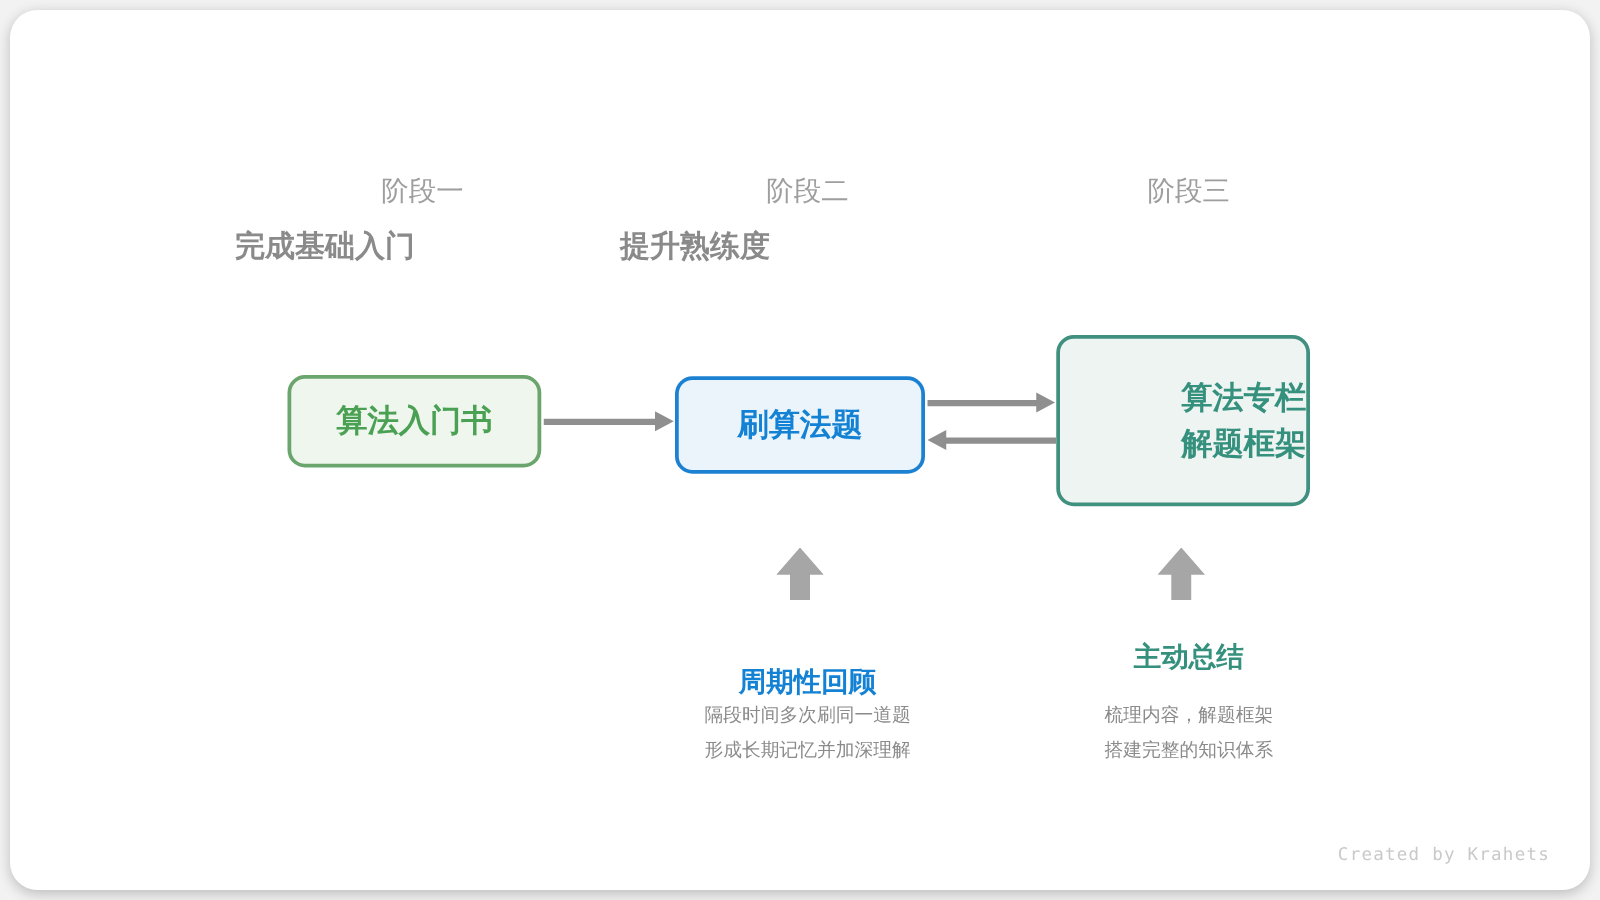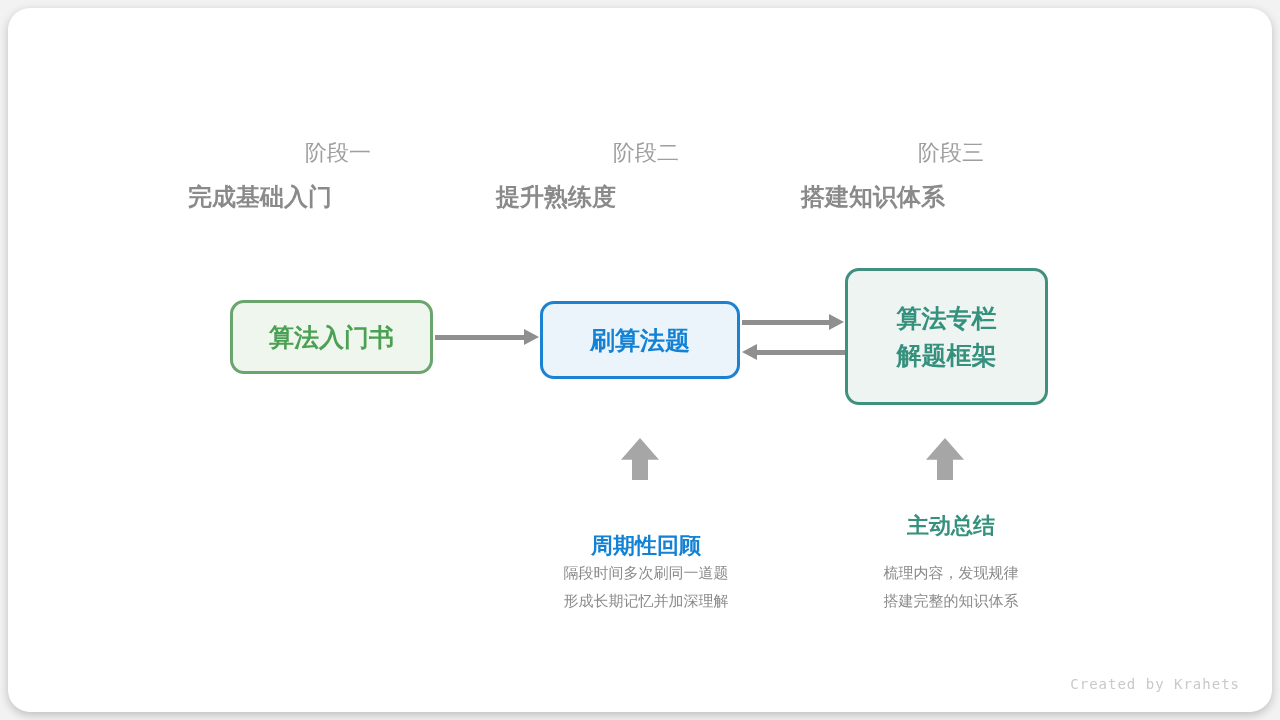--- a/index.html
+++ b/index.html
@@ -27,21 +27,21 @@
 
   
   .node {
     position: absolute; border-radius: 14px; border: 3px solid;
     display: flex; flex-direction: column; align-items: center; justify-content: center;
     font-weight: 700; text-align: center;
   }
   .node .line { font-size: 25px; line-height: 37px; }
   .node.green { border-color: var(--green-border); background: var(--green-fill); color: var(--green-text); }
   .node.blue  { border-color: var(--blue-border);  background: var(--blue-fill);  color: var(--blue-text); }
-  .node.teal  { border-color: var(--teal-border);  background: var(--teal-fill);  color: var(--teal-text); }
+  .node.teal  { border-color: var(--teal-border);  background: var(--teal-fill);  color: var(--teal-text); align-items: flex-end; }
 
   
   .h-line { position: absolute; height: 5px; background: var(--arrow-gray); }
   .head-right {
     position: absolute; width: 0; height: 0;
     border-top: 8px solid transparent; border-bottom: 8px solid transparent;
     border-left: 15px solid var(--arrow-gray);
   }
   .head-left {
     position: absolute; width: 0; height: 0;
@@ -80,21 +80,20 @@
 <div class="canvas">
   <div class="card">
 
     <div class="stage-label" style="left:180px; top:130px;">阶段一</div>
     <div class="stage-subtitle" style="left:180px; top:173px;">完成基础入门</div>
 
     <div class="stage-label" style="left:488px; top:130px;">阶段二</div>
     <div class="stage-subtitle" style="left:488px; top:173px;">提升熟练度</div>
 
     <div class="stage-label" style="left:793px; top:130px;">阶段三</div>
-    <div class="stage-subtitle" style="left:793px; top:173px;">搭建知识体系</div>
 
     <div class="node green" style="left:222px; top:292px; width:203px; height:74px;">
       <div class="line">算法入门书</div>
     </div>
 
     <div class="node blue" style="left:532px; top:293px; width:200px; height:78px;">
       <div class="line">刷算法题</div>
     </div>
 
     <div class="node teal" style="left:837px; top:260px; width:203px; height:137px;">
@@ -115,20 +114,20 @@
     <div class="up-arrow" style="left:918px; top:430px;"></div>
 
     <div class="ann-title blue" style="left:488px; top:523px;">周期性回顾</div>
     <div class="ann-desc" style="left:458px; top:551px;">
       <div>隔段时间多次刷同一道题</div>
       <div>形成长期记忆并加深理解</div>
     </div>
 
     <div class="ann-title teal" style="left:793px; top:503px;">主动总结</div>
     <div class="ann-desc" style="left:763px; top:551px;">
-      <div>梳理内容，发现规律</div>
+      <div>梳理内容，解题框架</div>
       <div>搭建完整的知识体系</div>
     </div>
 
   </div>
 
   <div class="watermark">Created by Krahets</div>
 </div>
 
 </body></html>

